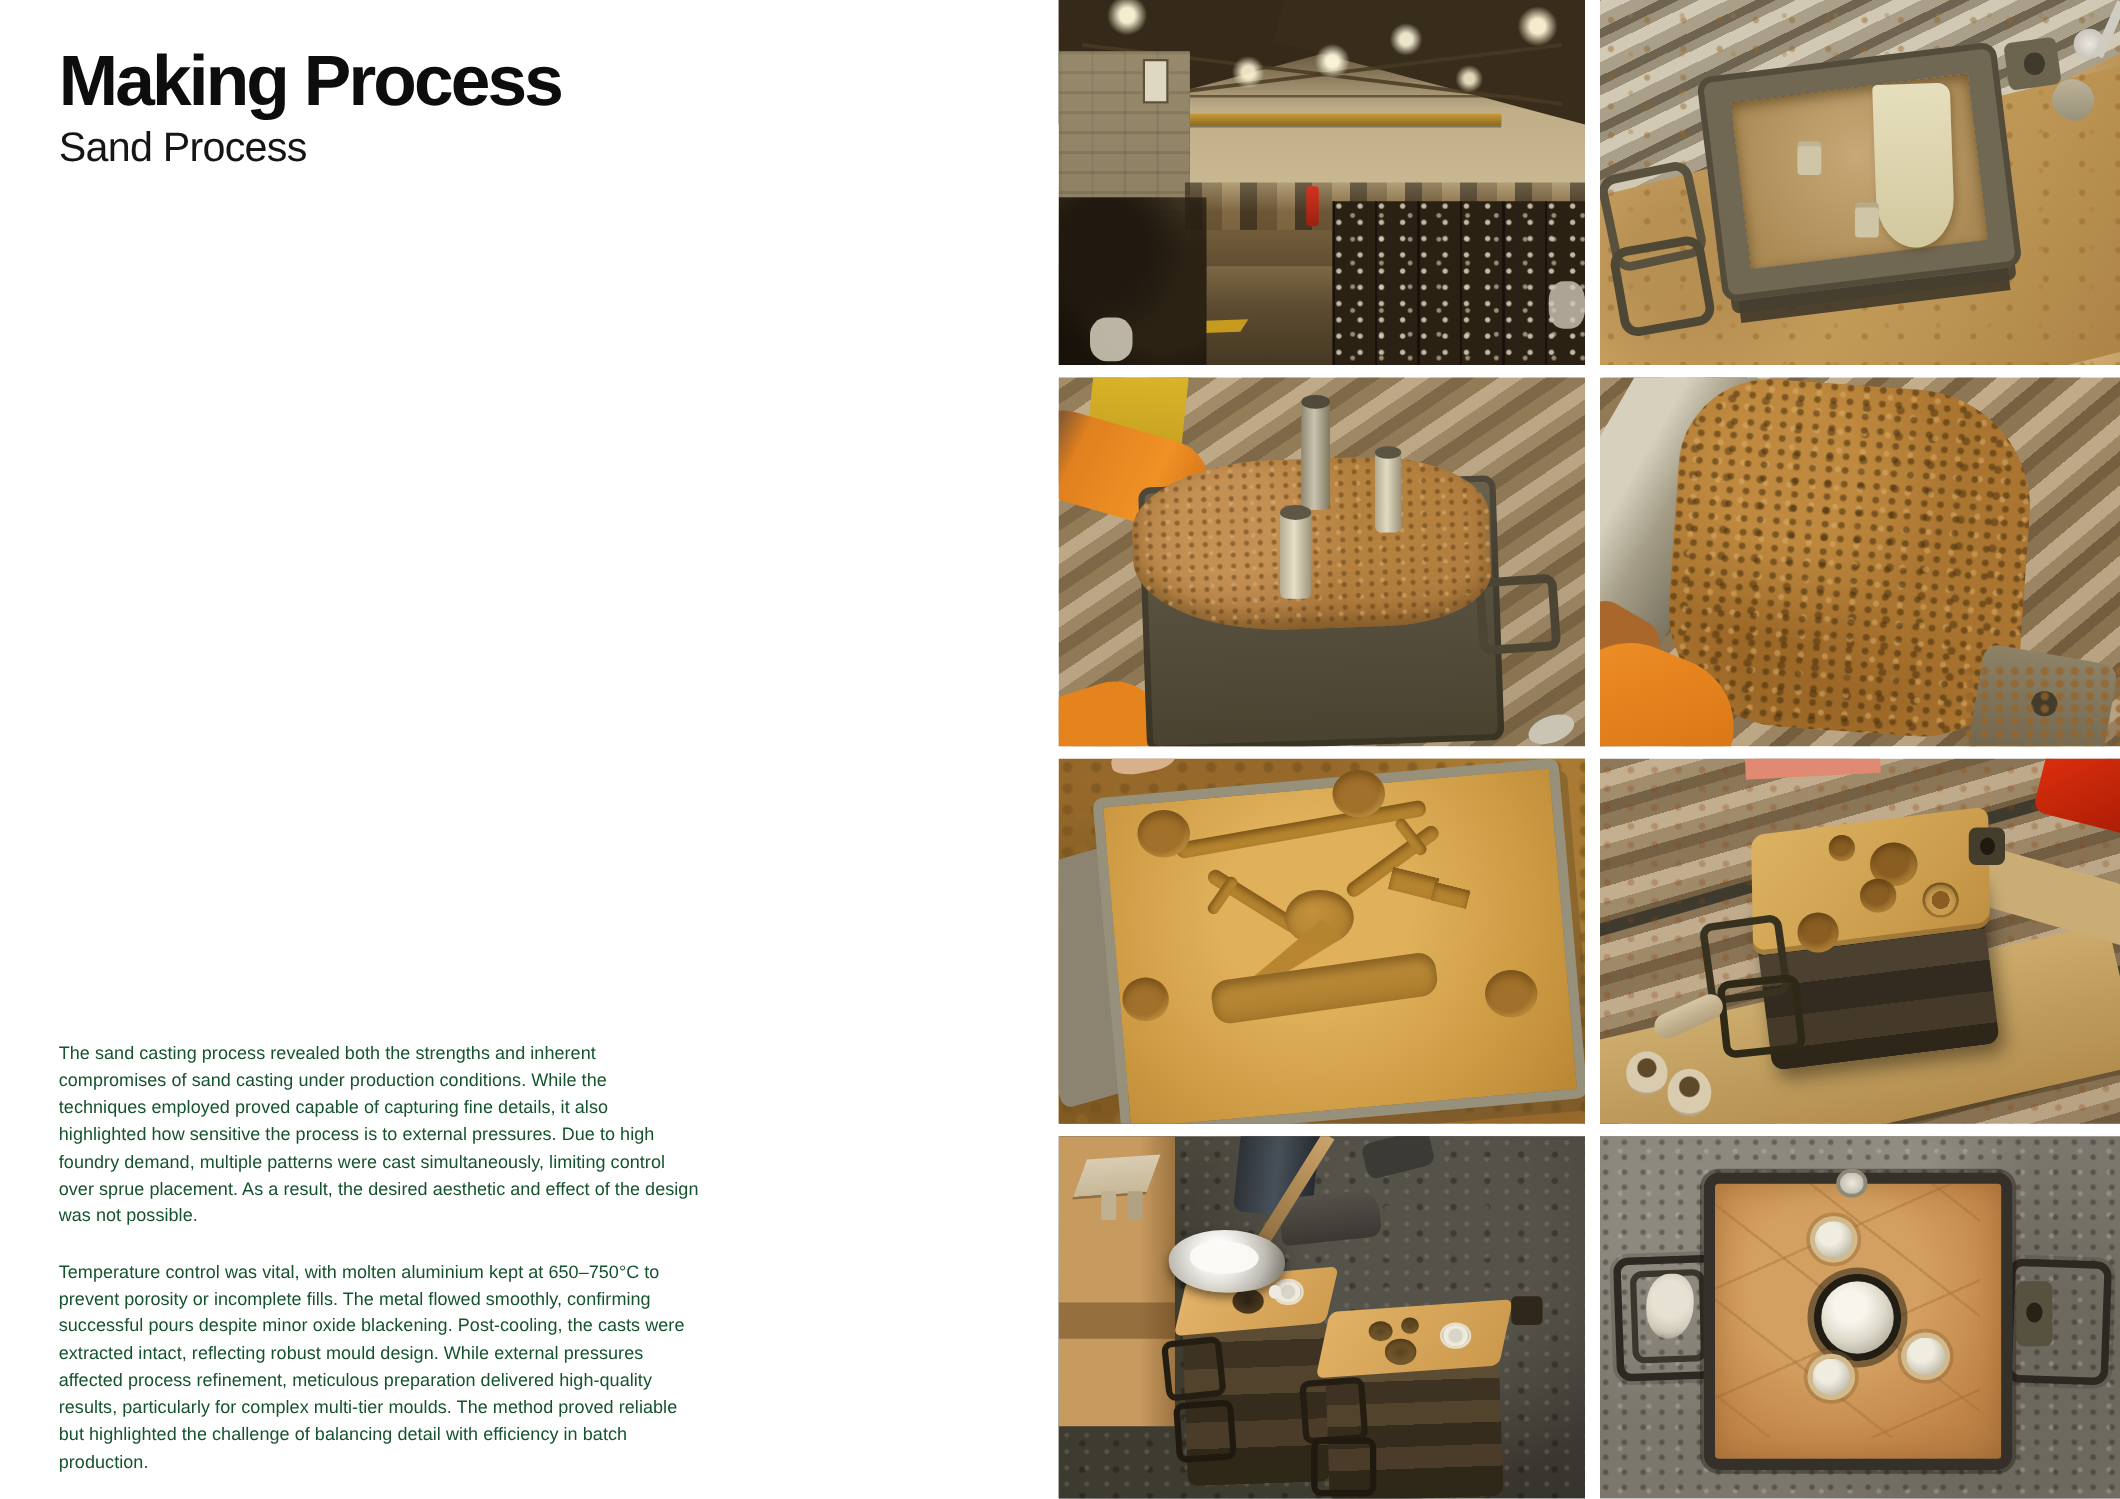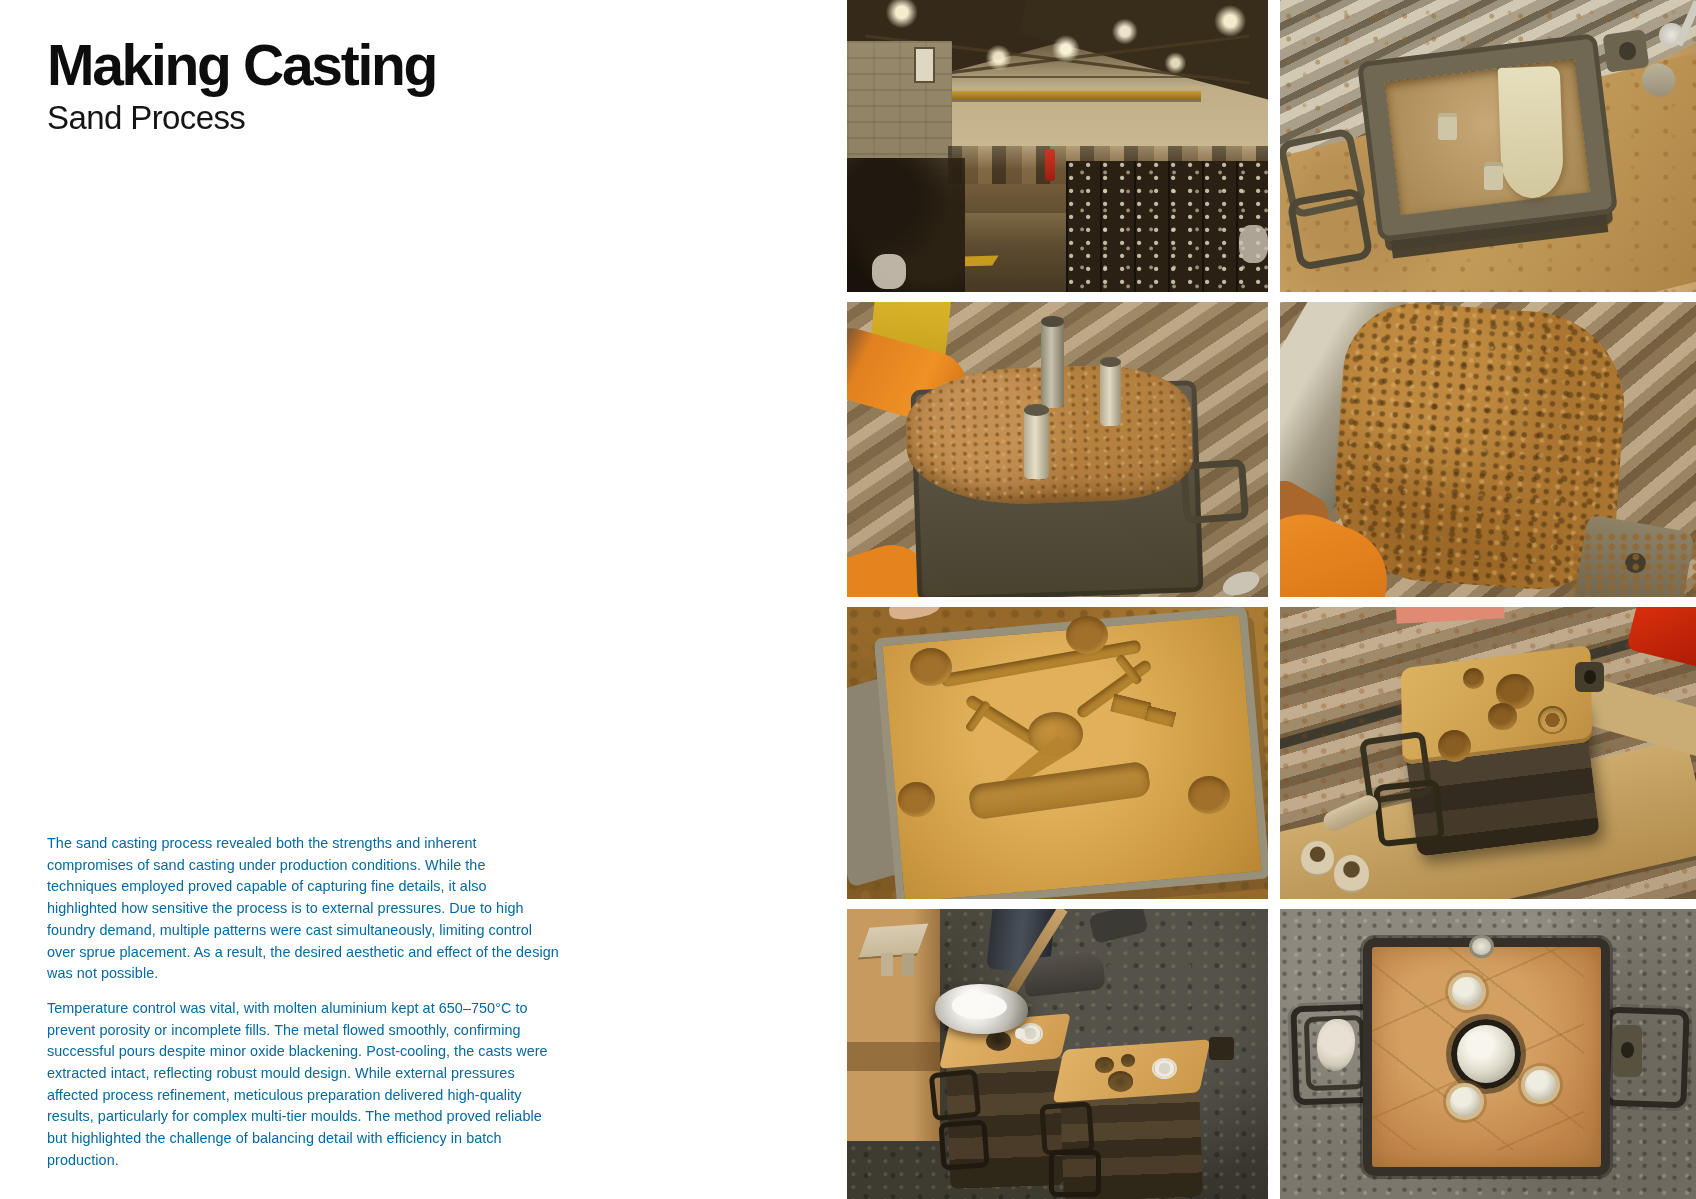--- a/index.html
+++ b/index.html
@@ -4,23 +4,23 @@
 <style>
   html,body{margin:0;padding:0;background:#ffffff;}
   .page{position:relative;width:1696px;height:1199px;background:#ffffff;overflow:hidden;
         font-family:"Liberation Sans",sans-serif;}
 
   
   .intro{position:absolute;left:47px;top:36px;width:620px;}
   .title{margin:0;font-size:57px;line-height:1.05;font-weight:700;letter-spacing:-2.3px;color:#0d0d0d;}
   .subtitle{margin:4px 0 0 0;font-size:33px;line-height:1.1;font-weight:400;letter-spacing:-0.6px;color:#151515;}
   .copy{position:absolute;left:47px;top:833px;width:512px;font-size:14.4px;line-height:21.7px;
-        color:#0369a1;letter-spacing:0.05px;}
+        color:#14532d;letter-spacing:0.05px;}
   .copy p{margin:0;}
-  .copy p + p{margin-top:13px;}
+  .copy p + p{margin-top:23px;}
 
   
   .grid{position:absolute;left:847px;top:0;width:849px;height:1199px;display:grid;
         grid-template-columns:421px 416px;grid-template-rows:292px 295px 292px 290px;
         column-gap:12px;row-gap:10px;}
   figure{margin:0;}
   .photo{position:relative;overflow:hidden;background:#8a6c42;}
   .photo div{position:absolute;}
 
   
@@ -292,21 +292,21 @@
     background:radial-gradient(#ece9dd,#b5b1a2);}
   .p8-splotch{left:9%;top:38%;width:9%;height:18%;border-radius:50% 40% 55% 45%;
     background:radial-gradient(circle at 50% 40%,#e6e1d2 0 40%,#cfc9b8 70%,rgba(207,201,184,0) 100%);}
 </style>
 </head>
 <body>
 
 <main class="page">
 
   <header class="intro">
-    <h1 class="title">Making Casting</h1>
+    <h1 class="title">Making Process</h1>
     <h2 class="subtitle">Sand Process</h2>
   </header>
 
   <section class="copy">
     <p>The sand casting process revealed both the strengths and inherent compromises of sand casting under production conditions. While the techniques employed proved capable of capturing fine details, it also highlighted how sensitive the process is to external pressures. Due to high foundry demand, multiple patterns were cast simultaneously, limiting control over sprue placement. As a result, the desired aesthetic and effect of the design was not possible.</p>
     <p>Temperature control was vital, with molten aluminium kept at 650–750°C to prevent porosity or incomplete fills. The metal flowed smoothly, confirming successful pours despite minor oxide blackening. Post-cooling, the casts were extracted intact, reflecting robust mould design. While external pressures affected process refinement, meticulous preparation delivered high-quality results, particularly for complex multi-tier moulds. The method proved reliable but highlighted the challenge of balancing detail with efficiency in batch production.</p>
   </section>
 
   <section class="grid">
 

